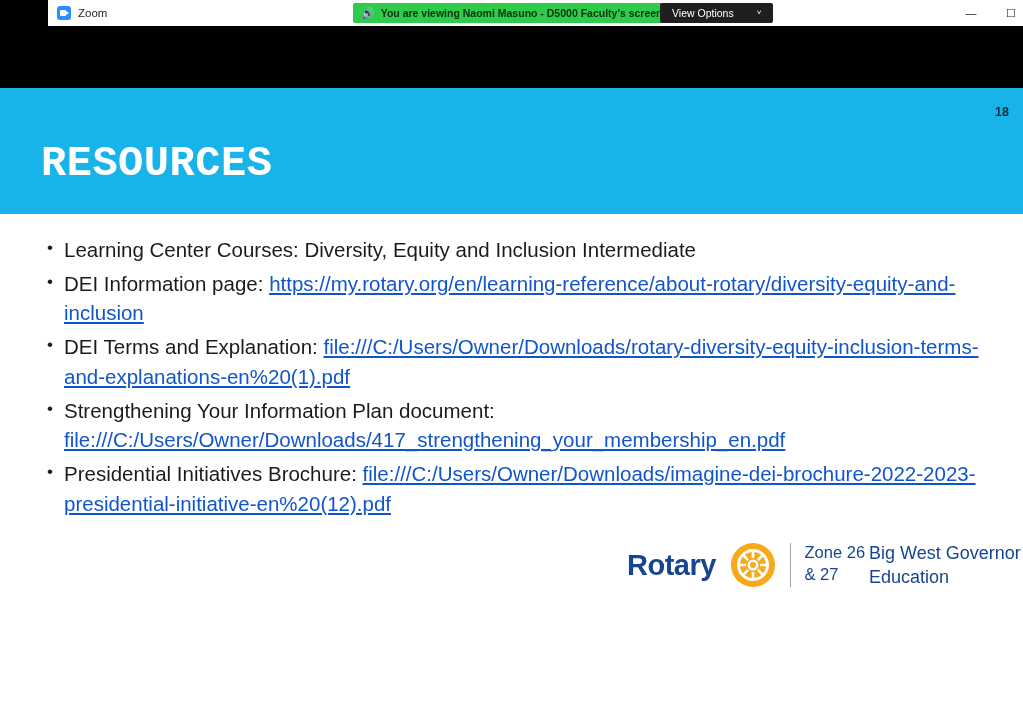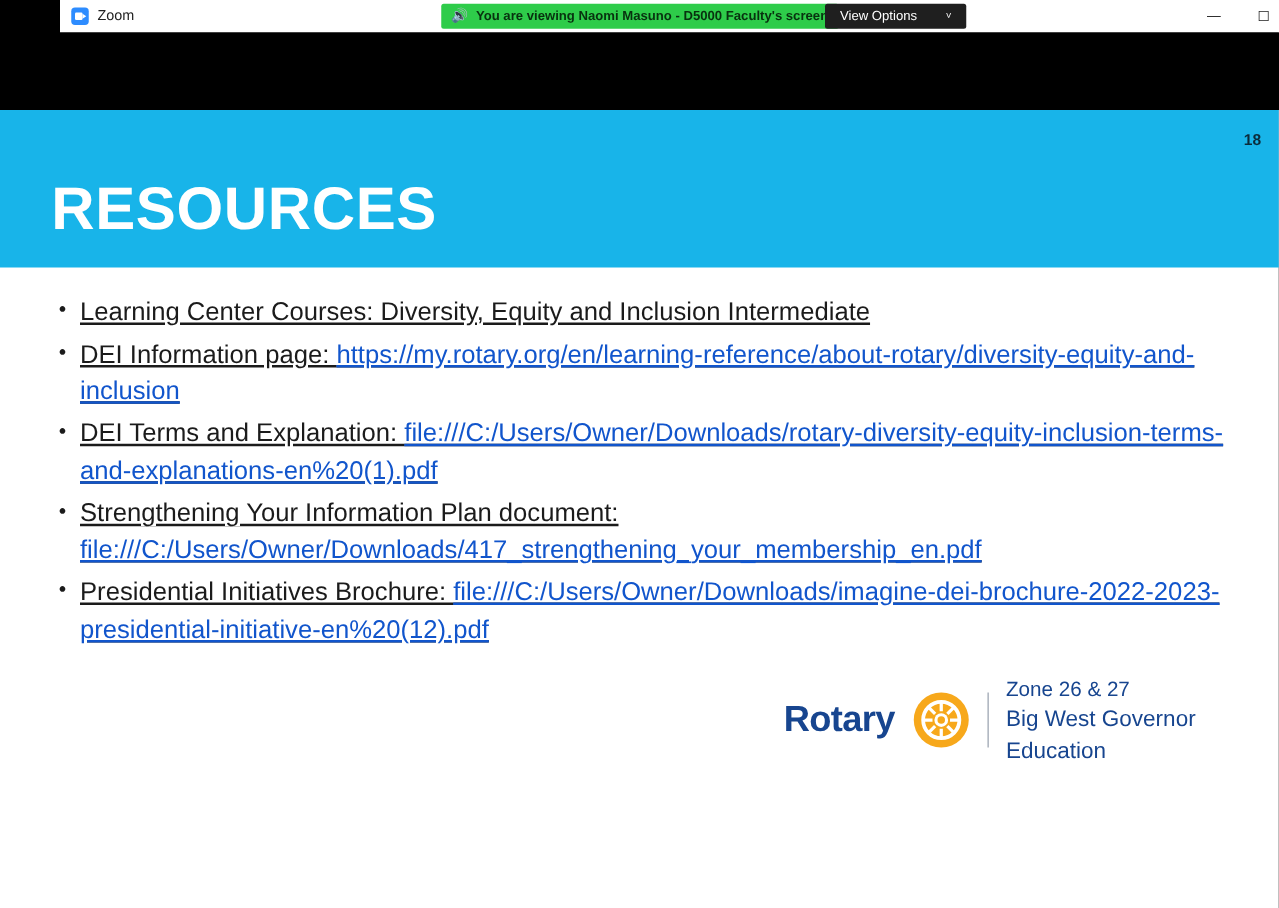--- a/index.html
+++ b/index.html
@@ -86,40 +86,41 @@
     position: relative;
     width: 1023px; height: 126px;
     background: #18b4e9;
   }
   .slide-number {
     position: absolute; right: 14px; top: 17px;
     font-size: 12.5px; font-weight: bold; color: #0b2b3a;
   }
   .slide-title {
     position: absolute; left: 41px; top: 52px;
-    font-size: 48px; font-weight: bold; color: #ffffff;
+    font-size: 42px; font-weight: bold; color: #ffffff;
     letter-spacing: 0.5px;
+    font-family: Liberation Mono, monospace;
   }
 
   .bullets {
     position: absolute; left: 47px; top: 147px;
     width: 940px;
   }
   .bullet {
     display: flex; align-items: flex-start;
     font-size: 20.5px; color: #1b1b1b;
     line-height: 1.45;
     margin-bottom: 4px;
   }
   .dot {
     width: 17px; flex: 0 0 17px;
     font-size: 17px; line-height: 1.52;
     color: #1b1b1b;
   }
-  .btext { flex: 1 1 auto; text-decoration: underline; }
+  .btext { flex: 1 1 auto; }
   .lnk {
     color: #1155cc; text-decoration: underline;
     word-break: break-word;
   }
 
   
   .logo-block {
     position: absolute; left: 627px; top: 453px;
     display: flex; align-items: center; gap: 14px;
   }
@@ -128,21 +129,21 @@
     letter-spacing: -0.5px;
   }
   .wheel {
     width: 46px; height: 46px; position: relative;
   }
   .wheel svg { display: block; }
   .divider-v {
     width: 1px; height: 44px; background: #9aa3b0;
   }
   .zone-lines {
-    display: flex; flex-direction: column; justify-content: flex-end;
+    display: flex; flex-direction: row; justify-content: flex-end;
     color: #17458f;
   }
   .zone-lines .l1 { font-size: 16.5px; line-height: 1.35; }
   .zone-lines .l2 { font-size: 18px; line-height: 1.35; }
 </style>
 </head>
 <body>
 
 <div class="titlebar">
   <div class="tb-app">

